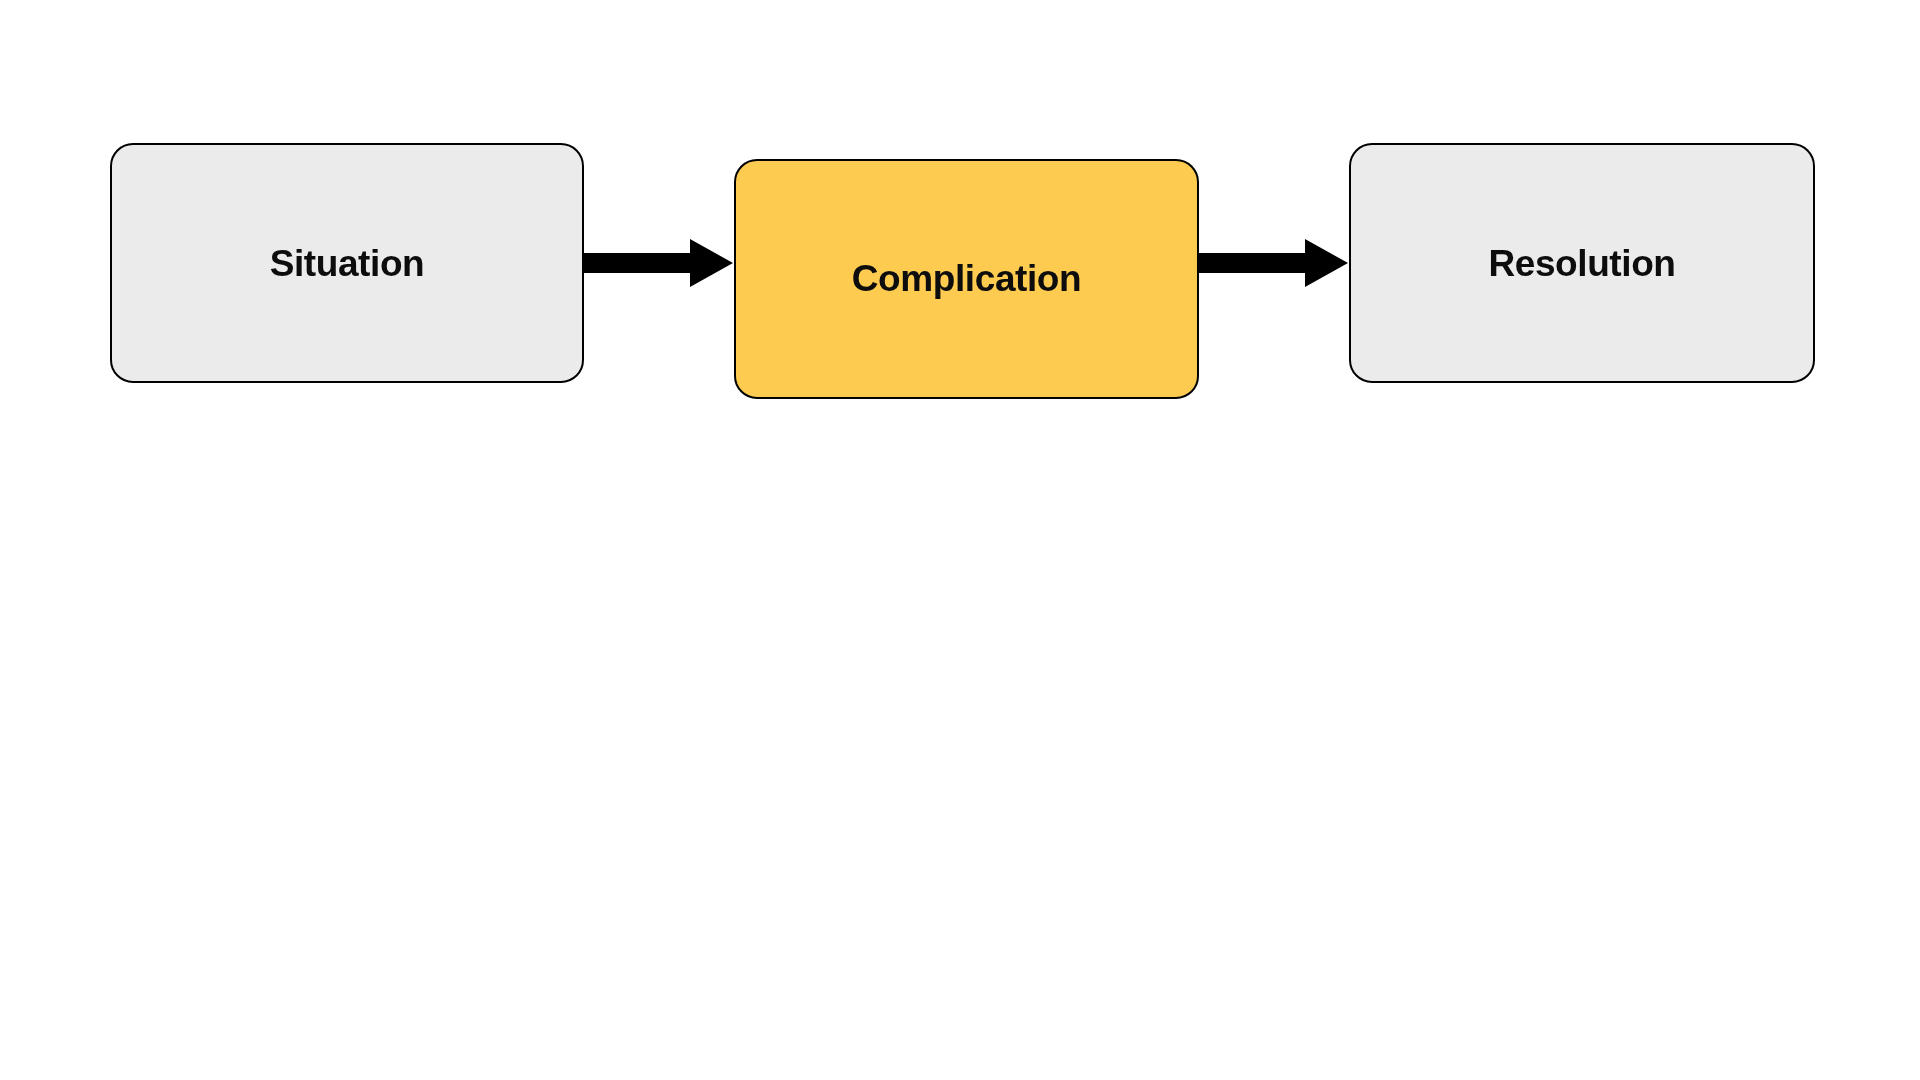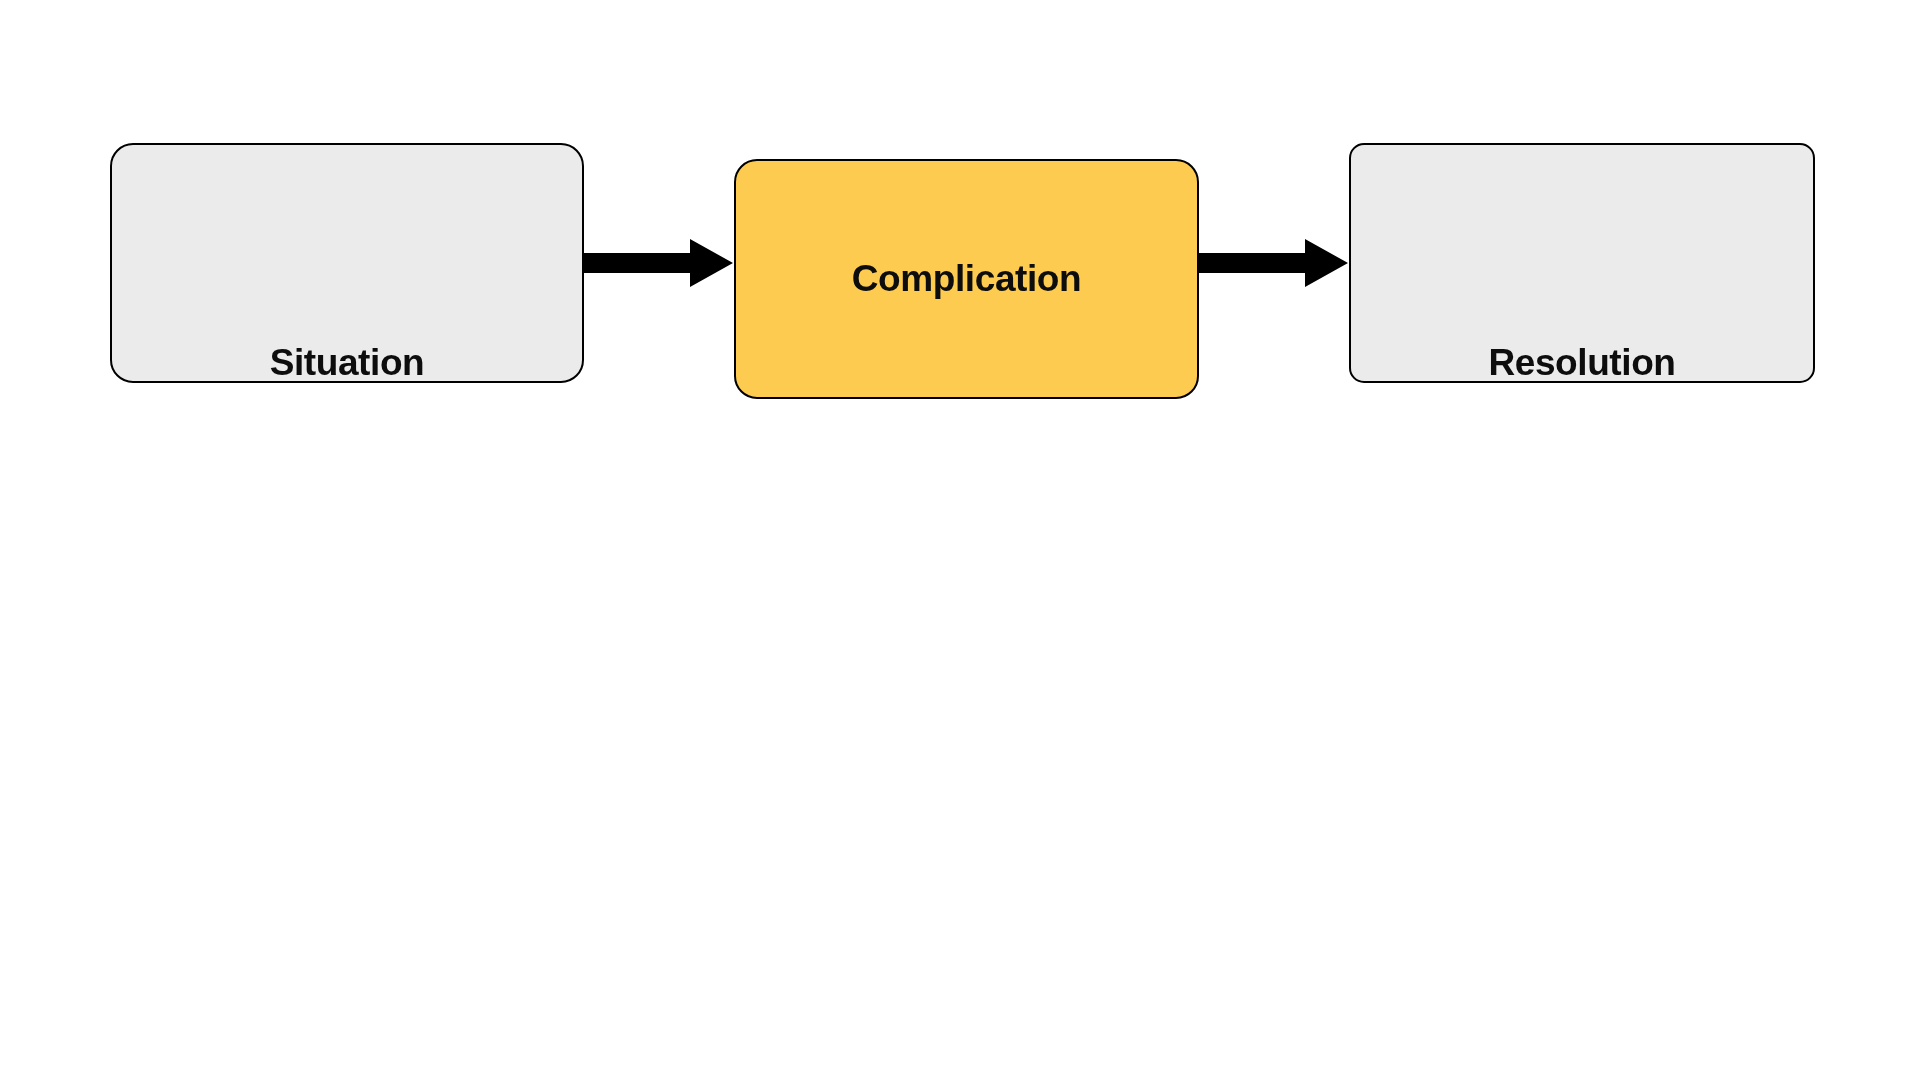--- a/index.html
+++ b/index.html
@@ -38,26 +38,26 @@
   .node {
     height: 240px;
     box-sizing: border-box;
     border: 2.6px solid #000000;
     border-radius: 23px;
     display: flex;
     align-items: center;
     justify-content: center;
     flex: none;
   }
-  .node.gray   { background: #ebebeb; align-items: flex-end; }
+  .node.gray   { background: #ebebeb; }
   .node.accent { background: #fdcb4f; }
 
   .node-1 { width: 474px; }
   .node-2 { width: 465px; margin-top: 31px; }
-  .node-3 { width: 466px; border-radius: 15px; }
+  .node-3 { width: 466px; }
 
   .node-label {
     font-family: "Liberation Sans", sans-serif;
     font-size: 37px;
     font-weight: bold;
     color: #0d0d0d;
     letter-spacing: -0.4px;
     line-height: 1;
     white-space: nowrap;
     text-align: center;

